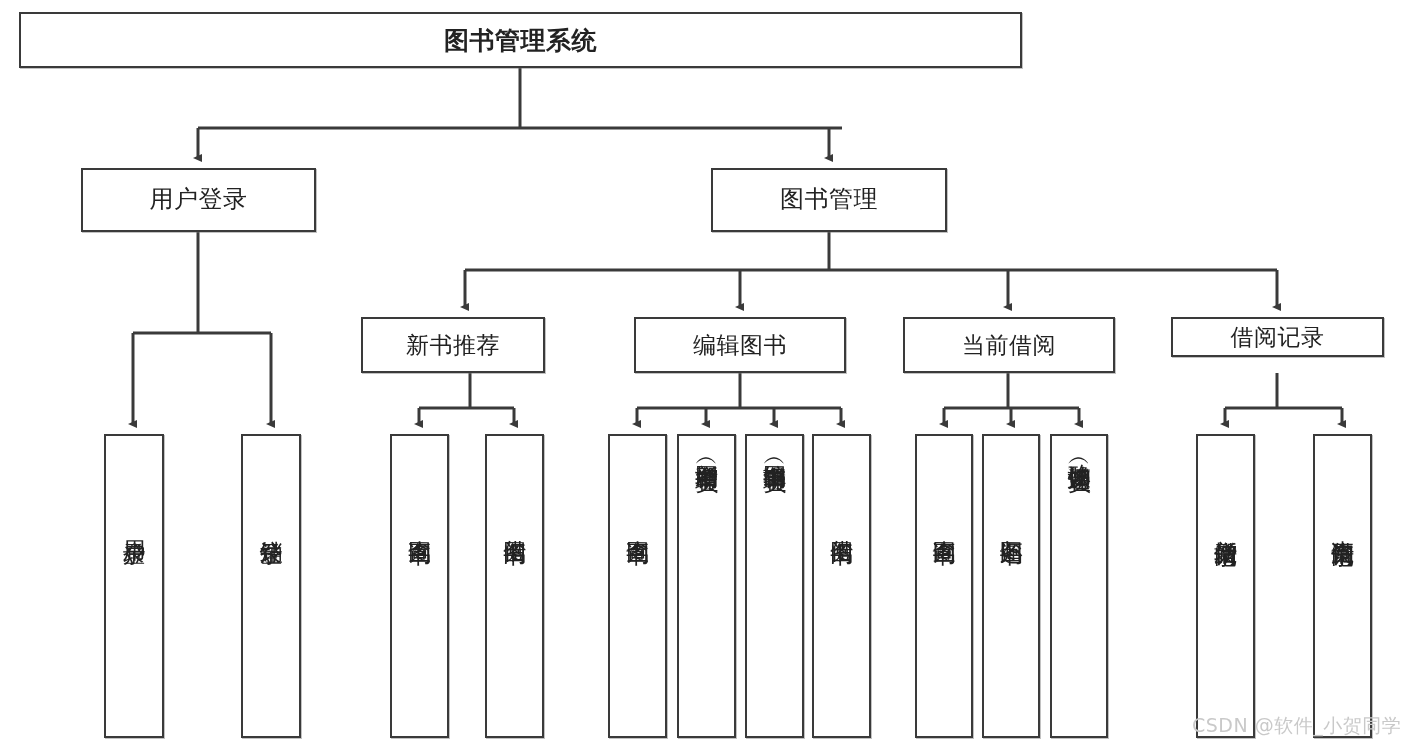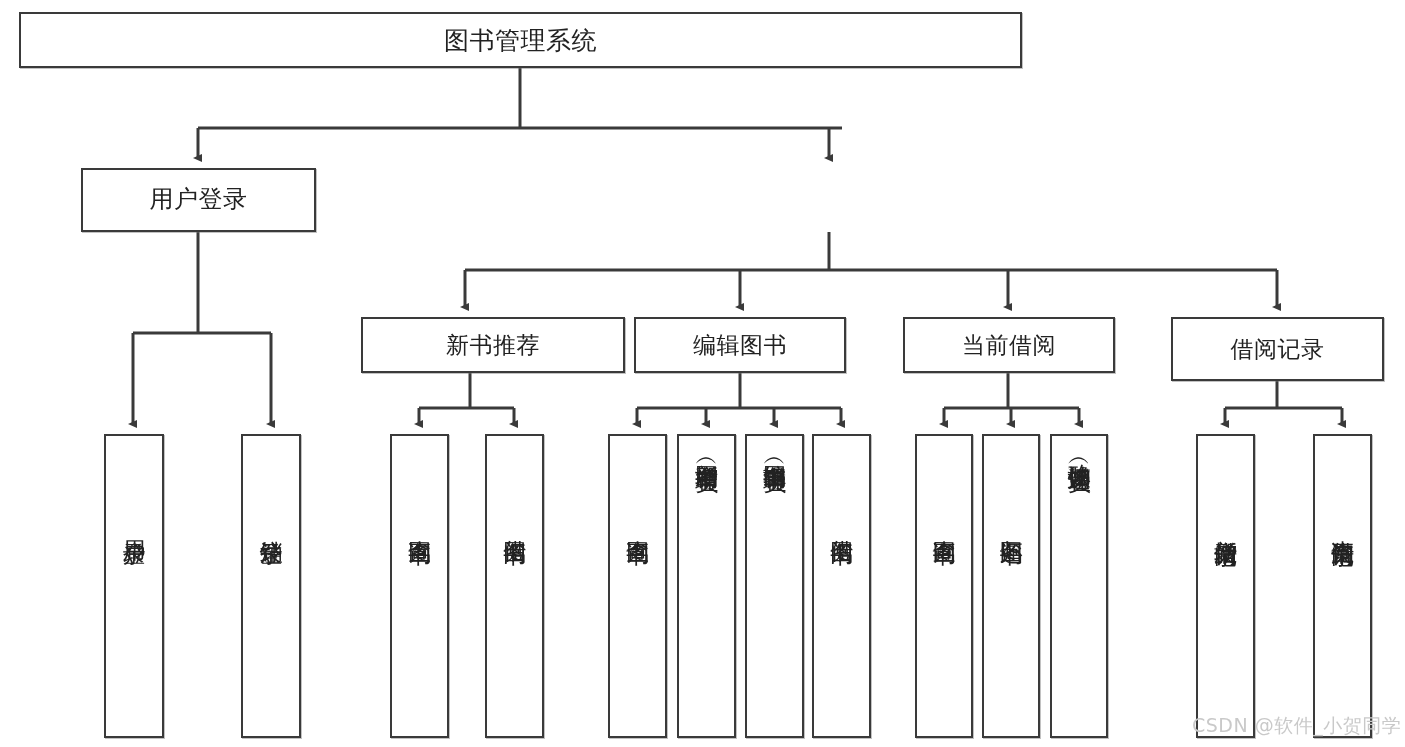--- a/index.html
+++ b/index.html
@@ -119,38 +119,41 @@
       <path d="M1011,408 L1011,424" marker-end="url(#arrow)"></path>
       <path d="M1079,408 L1079,424" marker-end="url(#arrow)"></path>
 
       <path d="M1277,373 L1277,408"></path>
       <path d="M1225,408 L1342,408"></path>
       <path d="M1225,408 L1225,424" marker-end="url(#arrow)"></path>
       <path d="M1342,408 L1342,424" marker-end="url(#arrow)"></path>
     </g>
   </svg>
 
-  <div class="node node-root" style="left:19px; top:12px; width:1003px; height:56px;">
+  <div class="node node-root" style="left:19px; top:12px; width:1003px; height:56px;font-weight:bold;">
     <span class="label">图书管理系统</span>
   </div>
 
   <div class="node node-l1" style="left:81px; top:168px; width:235px; height:64px;">
     <span class="label">用户登录</span>
   </div>
-
-  <div class="node node-l2" style="left:361px; top:317px; width:264px; height:56px;">
+  <div class="node node-l1" style="left:711px; top:168px; width:236px; height:64px;">
+    <span class="label">图书管理</span>
+  </div>
+
+  <div class="node node-l2" style="left:361px; top:317px; width:184px; height:56px;">
     <span class="label">新书推荐</span>
   </div>
   <div class="node node-l2" style="left:634px; top:317px; width:212px; height:56px;">
     <span class="label">编辑图书</span>
   </div>
   <div class="node node-l2" style="left:903px; top:317px; width:212px; height:56px;">
     <span class="label">当前借阅</span>
   </div>
-  <div class="node node-l2" style="left:1171px; top:317px; width:213px; height:64px;">
+  <div class="node node-l2" style="left:1171px; top:317px; width:213px; height:40px;">
     <span class="label">借阅记录</span>
   </div>
 
   <div class="node node-leaf leaf-mid" style="left:104px; top:434px; width:60px; height:304px;">
     <span class="label">用户登录</span>
   </div>
   <div class="node node-leaf leaf-mid" style="left:241px; top:434px; width:60px; height:304px;">
     <span class="label">注销登录</span>
   </div>
 

